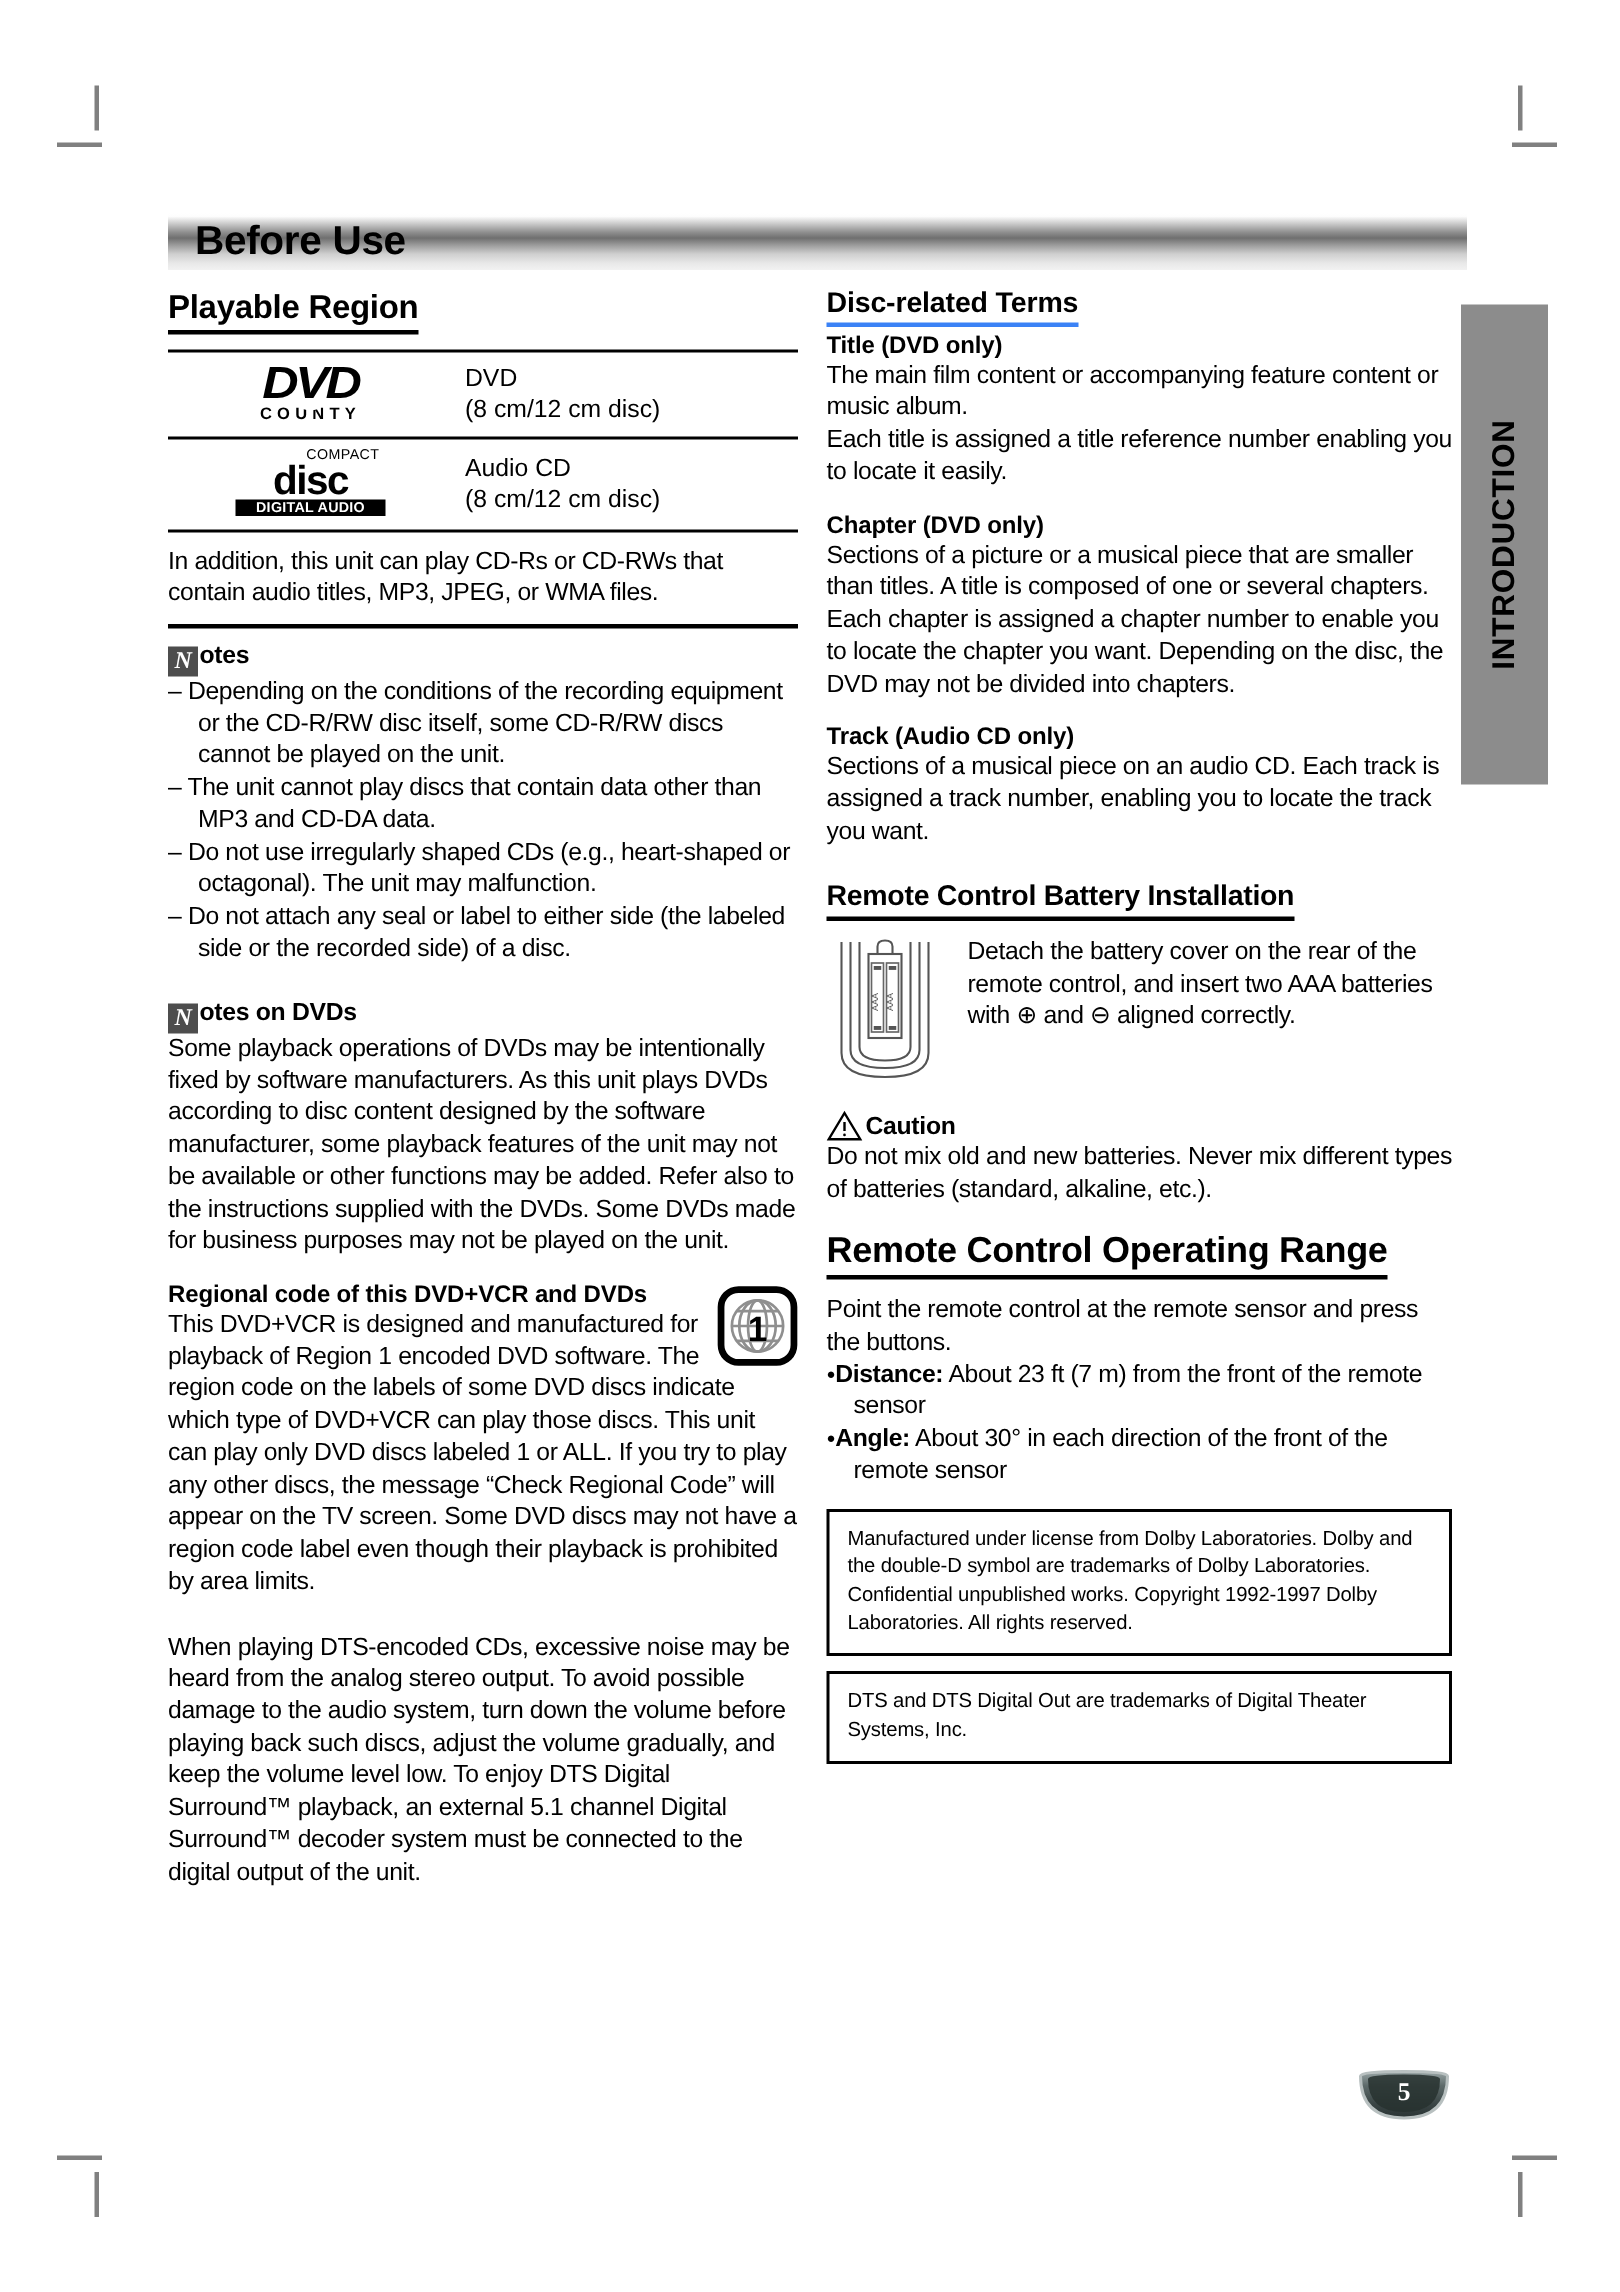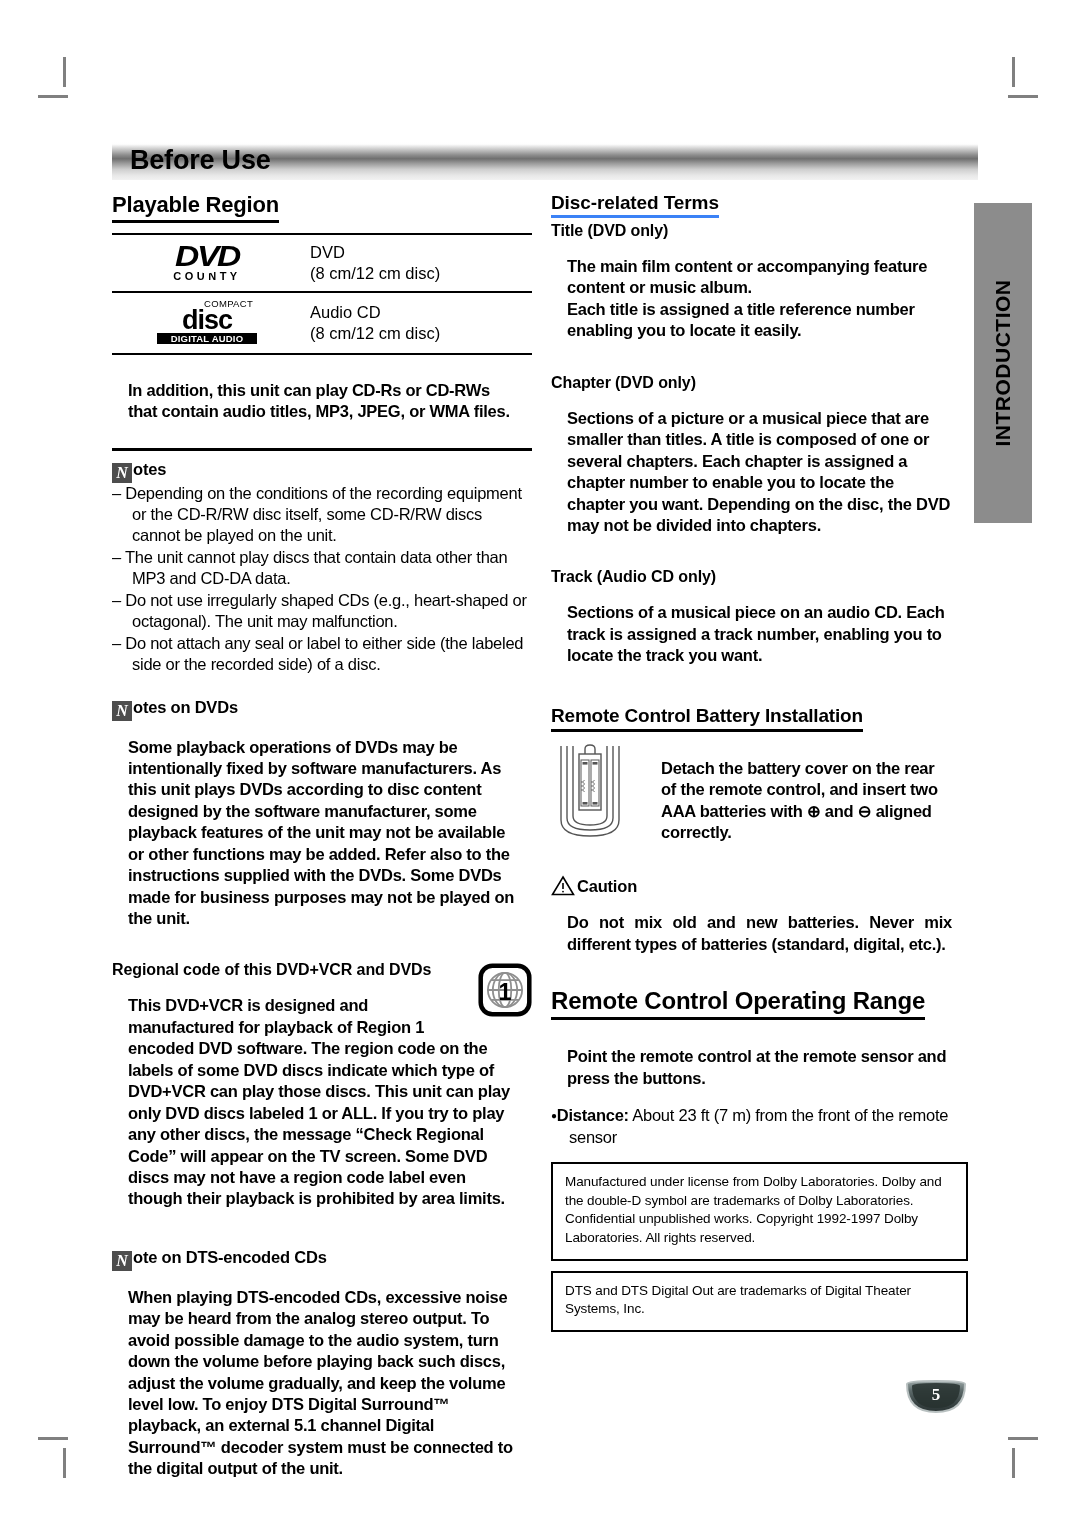--- a/index.html
+++ b/index.html
@@ -79,24 +79,23 @@
   h3.sub {
     font-size: 16px;
     font-weight: bold;
     margin: 0;
     padding: 0;
     letter-spacing: -0.1px;
   }
   p.body {
     font-size: 16.5px;
     line-height: 1.30;
-    margin: 16px;
+    margin: 0;
     padding: 0;
     letter-spacing: -0.25px;
-    font-weight: bold;
   }
   p.body.justify { text-align: justify; }
 
   .rule-thick { border-top: 3px solid #000; height: 0; }
 
   
   .disc-table { width: 100%; border-collapse: collapse; margin-top: 6px; }
   .disc-table td {
     padding: 6px 0;
     vertical-align: middle;
@@ -407,23 +406,20 @@
       </g>
       <text x="30" y="41" text-anchor="middle" font-family="Liberation Sans, sans-serif" font-size="26" font-weight="bold" fill="#000">1</text>
     </svg>
     <h3 class="sub">Regional code of this DVD+VCR and DVDs</h3>
     <p class="body">This DVD+VCR is designed and manufactured for playback of Region 1 encoded DVD software. The region code on the labels of some DVD discs indicate which type of DVD+VCR can play those discs. This unit can play only DVD discs labeled 1 or ALL. If you try to play any other discs, the message “Check Regional Code” will appear on the TV screen. Some DVD discs may not have a region code label even though their playback is prohibited by area limits.</p>
   </div>
 
   <div class="spacer-lg"></div>
 
   
-  <div class="note-head">
-    <span class="n-badge">N</span><span>ote on DTS-encoded CDs</span>
-  </div>
   <p class="body">When playing DTS-encoded CDs, excessive noise may be heard from the analog stereo output. To avoid possible damage to the audio system, turn down the volume before playing back such discs, adjust the volume gradually, and keep the volume level low. To enjoy DTS Digital Surround™ playback, an external 5.1 channel Digital Surround™ decoder system must be connected to the digital output of the unit.</p>
 
 </div>
 
 <div class="col-right">
 
   <h3 class="sub" style="font-size:19px; border-bottom:3px solid #3b82f6; display:inline-block; padding-bottom:1px;">Disc-related Terms</h3>
 
   <div style="height:4px"></div>
   <h3 class="sub">Title (DVD only)</h3>
@@ -468,30 +464,31 @@
 
   
   <div class="caution-row">
     <svg class="caution-tri" viewBox="0 0 24 21">
       <path d="M12 2 L22.5 19.5 H1.5 Z" fill="none" stroke="#000" stroke-width="1.6"></path>
       <line x1="12" y1="8" x2="12" y2="14" stroke="#000" stroke-width="1.6"></line>
       <circle cx="12" cy="16.6" r="0.9" fill="#000"></circle>
     </svg>
     <span class="note-head">Caution</span>
   </div>
-  <p class="body justify">Do not mix old and new batteries. Never mix different types of batteries (standard, digital, etc.).</p>
+  <p class="body justify">Do not mix old and new batteries. Never mix different types of batteries (standard, alkaline, etc.).</p>
 
   <div class="spacer-md"></div>
 
   
   <h2 class="section underlined" style="font-size:24px">Remote Control Operating Range</h2>
   <div style="height:6px"></div>
   <p class="body">Point the remote control at the remote sensor and press the buttons.</p>
   <ul class="bullet-list">
     <li><strong>Distance:</strong><span> About 23 ft (7 m) from the front of the remote sensor</span></li>
+    <li><strong>Angle:</strong><span>  About 30° in each direction of the front of the remote sensor</span></li>
   </ul>
 
   
 
   
   <div class="box thin">
     <p class="box-small">Manufactured under license from Dolby Laboratories. Dolby and the double-D symbol are trademarks of Dolby Laboratories. Confidential unpublished works. Copyright 1992-1997 Dolby Laboratories. All rights reserved.</p>
   </div>
 
   

